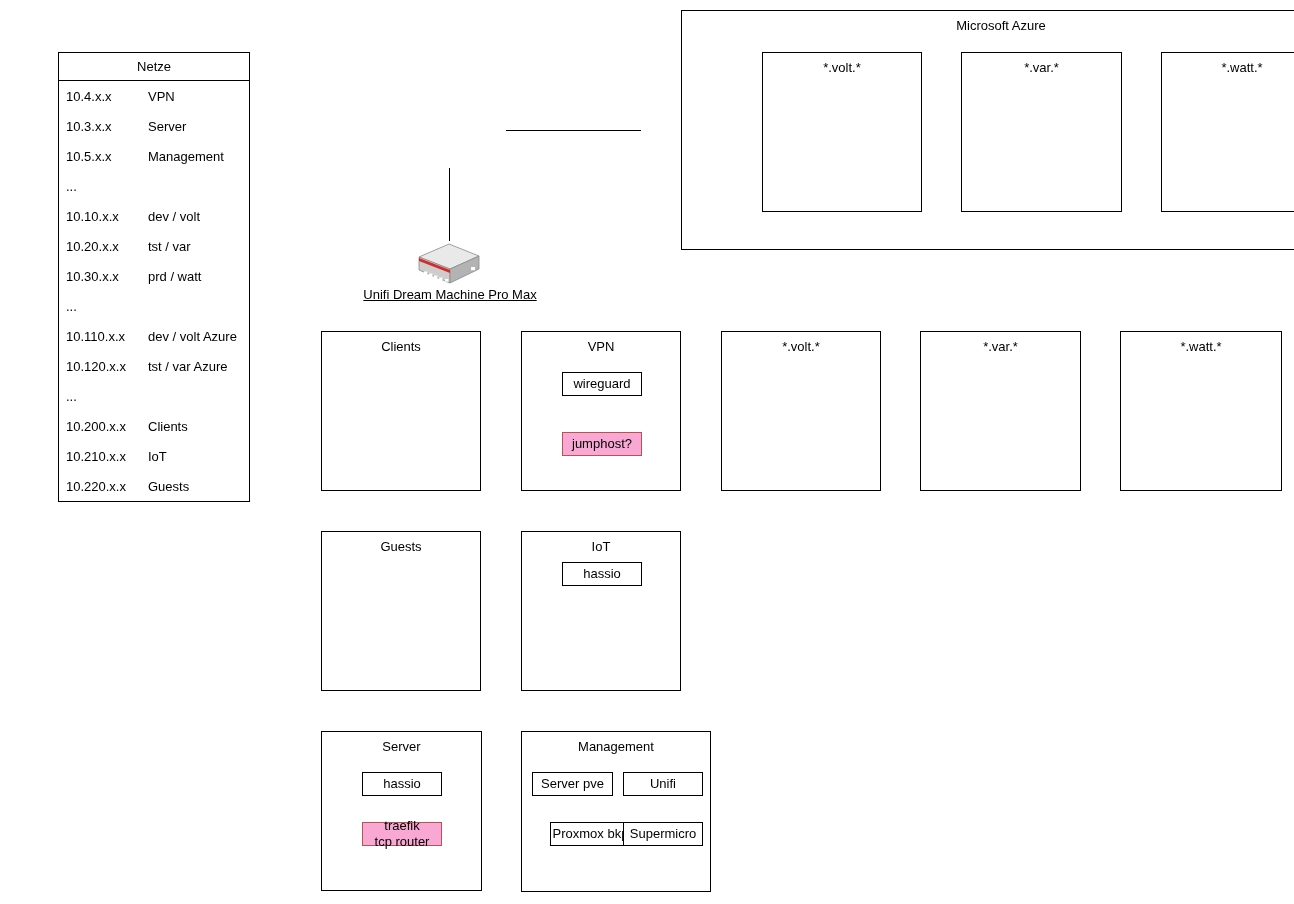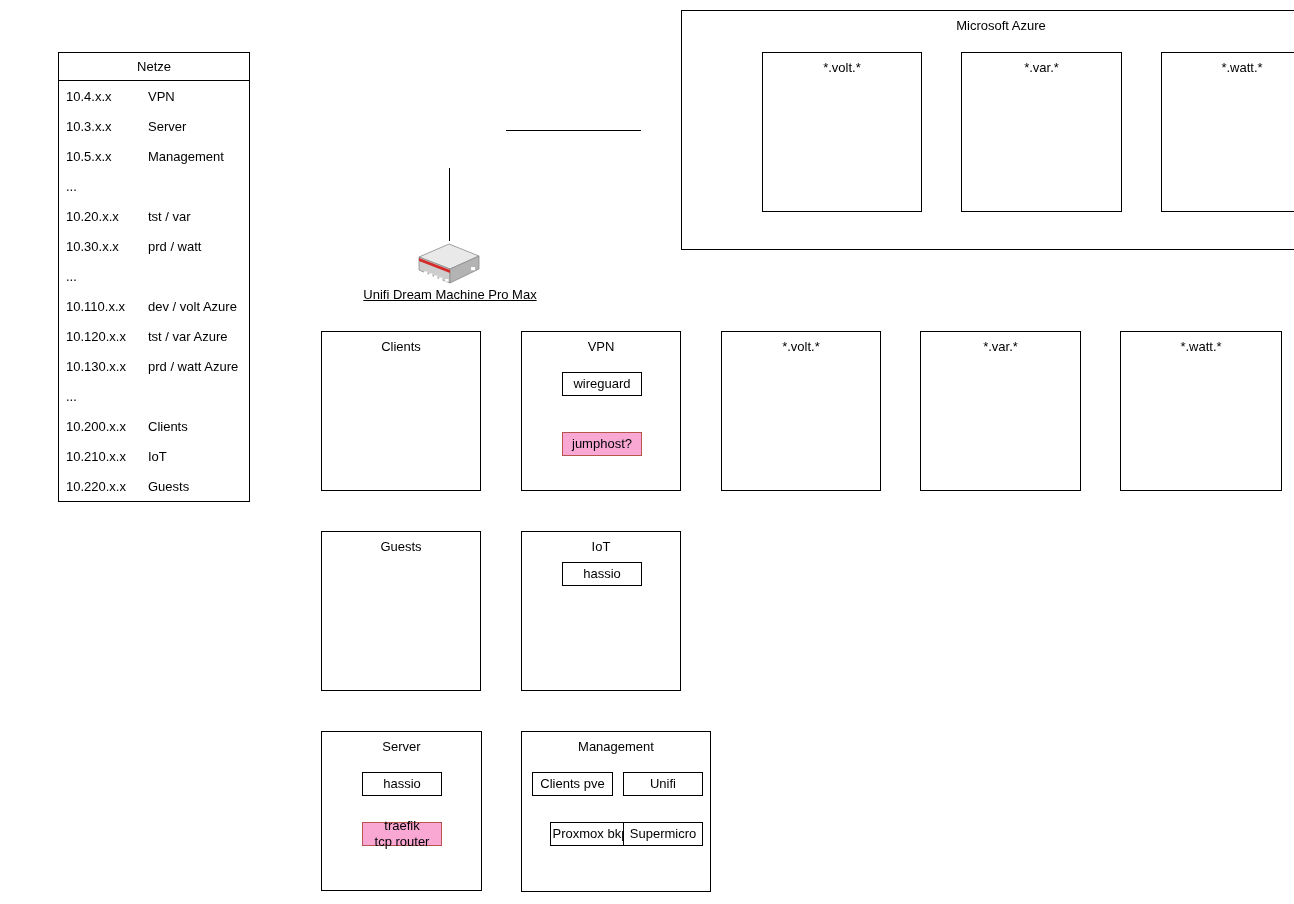--- a/index.html
+++ b/index.html
@@ -55,42 +55,42 @@
       </div>
       <div class="netze-row">
         <span class="ip">10.5.x.x</span>
         <span>Management</span>
       </div>
       <div class="netze-row">
         <span class="ip">...</span>
         <span></span>
       </div>
       <div class="netze-row">
+        <span class="ip">10.10.x.x</span>
+        <span>dev / volt</span>
+      </div>
+      <div class="netze-row">
         <span class="ip">10.20.x.x</span>
         <span>tst / var</span>
       </div>
       <div class="netze-row">
         <span class="ip">10.30.x.x</span>
         <span>prd / watt</span>
       </div>
       <div class="netze-row">
         <span class="ip">...</span>
         <span></span>
       </div>
       <div class="netze-row">
         <span class="ip">10.110.x.x</span>
         <span>dev / volt Azure</span>
       </div>
       <div class="netze-row">
         <span class="ip">10.120.x.x</span>
         <span>tst / var Azure</span>
-      </div>
-      <div class="netze-row">
-        <span class="ip">10.130.x.x</span>
-        <span>prd / watt Azure</span>
       </div>
       <div class="netze-row">
         <span class="ip">...</span>
         <span></span>
       </div>
       <div class="netze-row">
         <span class="ip">10.200.x.x</span>
         <span>Clients</span>
       </div>
       <div class="netze-row">
@@ -168,19 +168,19 @@
 
   <div class="box" style="left:281px; top:731px; width:161px; height:160px;">
     <div class="box-title">Server</div>
     <div class="node" style="left:40px; top:40px;">hassio</div>
     <div class="node red" style="left:40px; top:90px;">traefik
 tcp router</div>
   </div>
 
   <div class="box" style="left:481px; top:731px; width:190px; height:161px;">
     <div class="box-title">Management</div>
-    <div class="node" style="left:10px; top:40px; width:81px;">Clients pve</div>
+    <div class="node" style="left:10px; top:40px; width:81px;">Server pve</div>
     <div class="node" style="left:101px; top:40px;">Unifi</div>
     <div class="node" style="left:28px; top:90px; width:81px;">Proxmox bkp</div>
     <div class="node" style="left:101px; top:90px;">Supermicro</div>
   </div>
 
 </div>
 
 </body></html>

